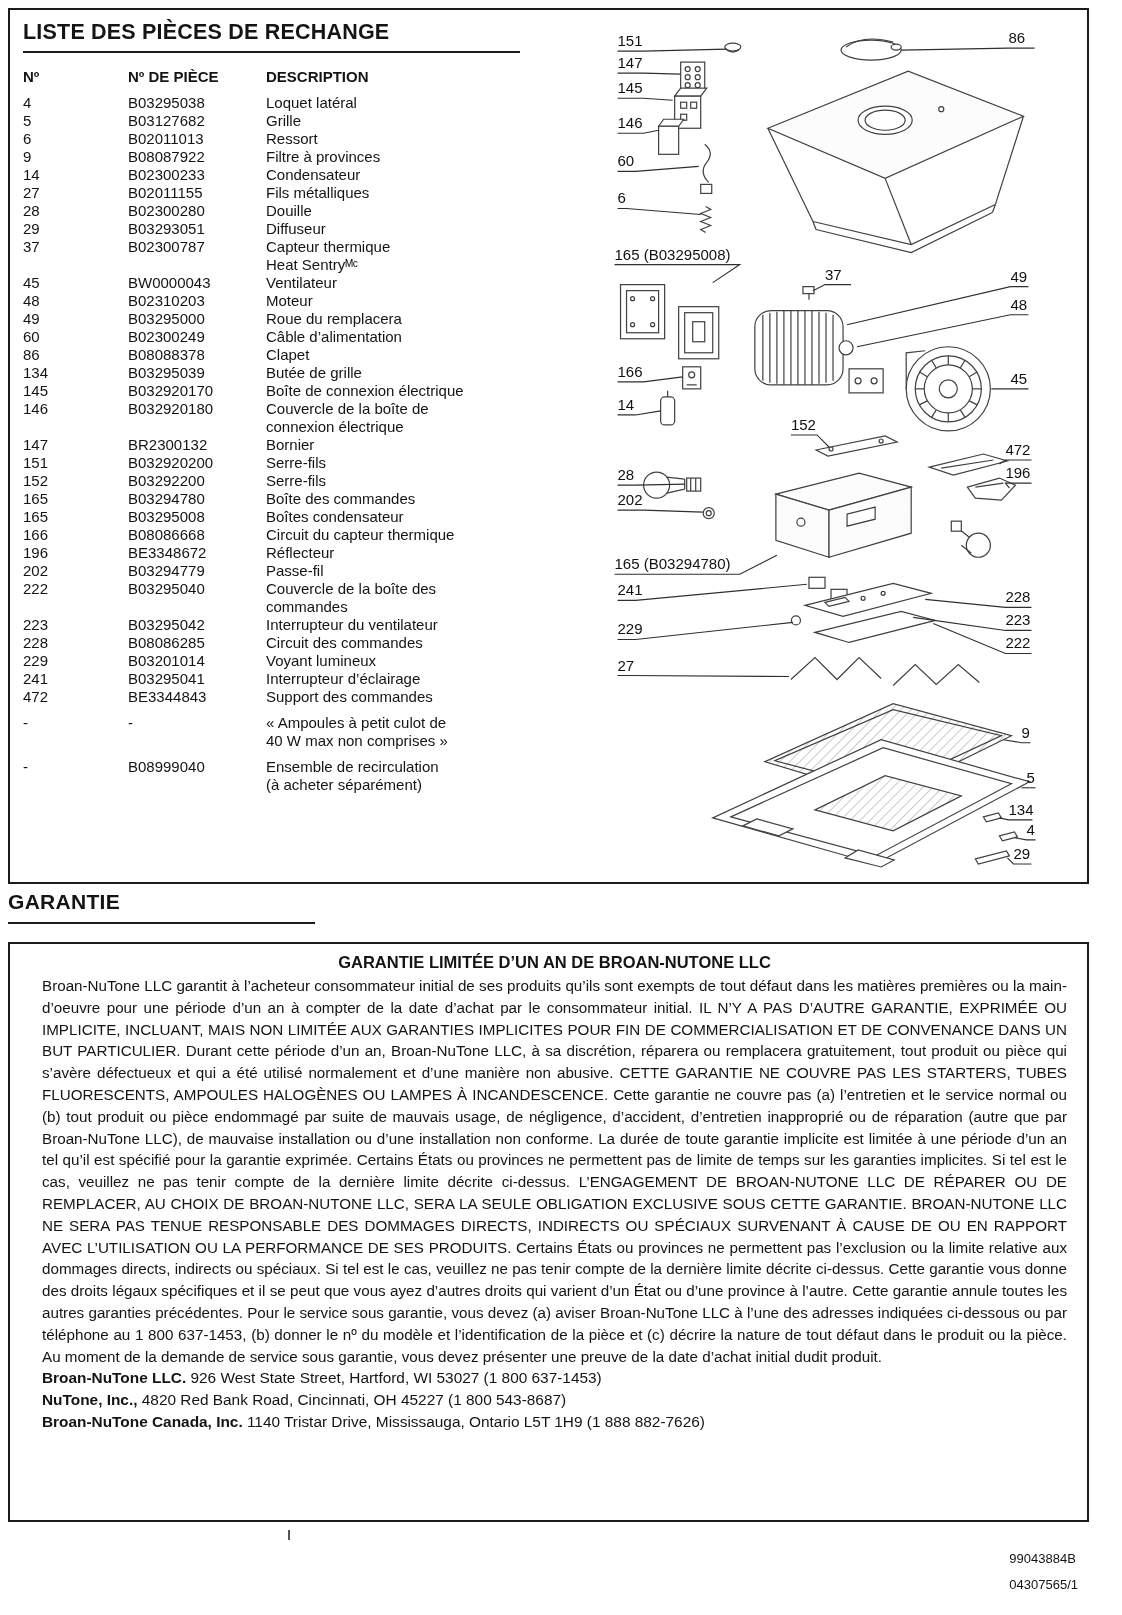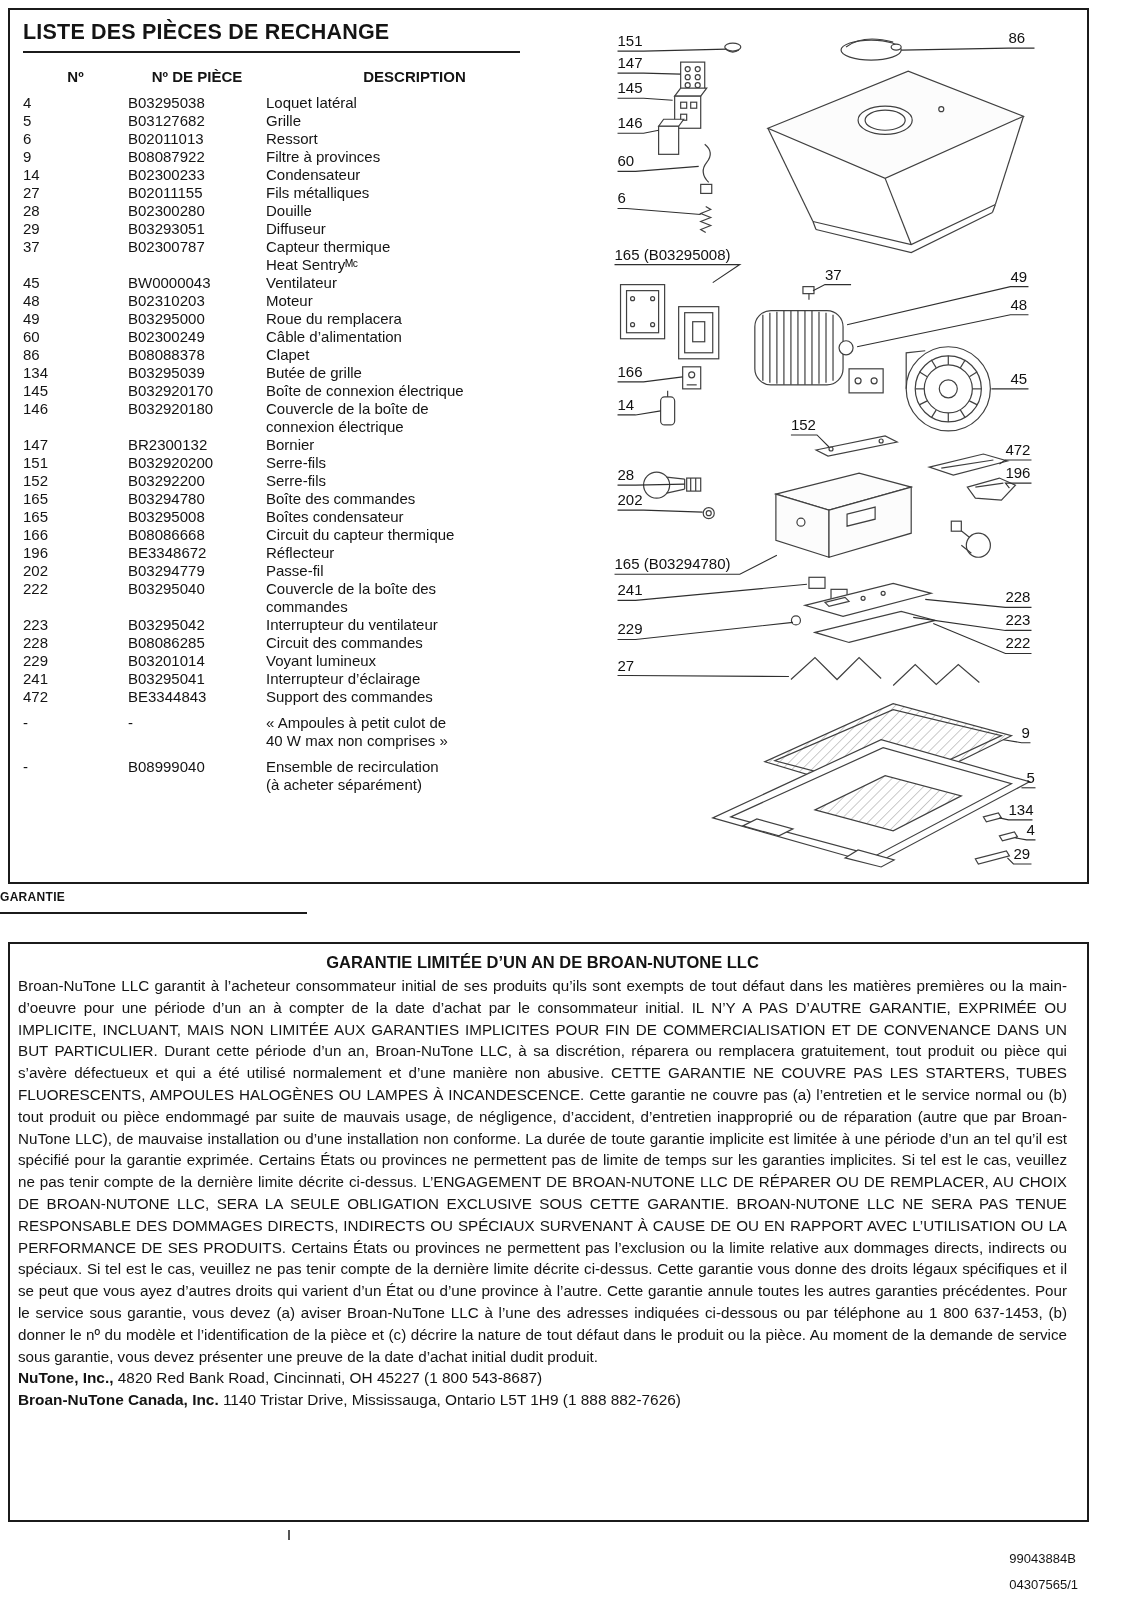--- a/index.html
+++ b/index.html
@@ -4,32 +4,32 @@
 <style>
   * { margin:0; padding:0; box-sizing:border-box; }
   html,body { background:#ffffff; }
   .page { position:relative; width:1122px; height:1615px; background:#fff;
           font-family:"Liberation Sans", sans-serif; color:#141414; overflow:hidden; }
   .top-box { position:absolute; left:8px; top:8px; width:1081px; height:876px; border:2px solid #1b1b1b; }
   .parts { position:absolute; left:13px; top:8px; width:541px; }
   .title { font-size:21.5px; font-weight:700; letter-spacing:0.2px; padding:2px 0 6px 0; }
   .title-rule { width:497px; border-bottom:2.5px solid #1b1b1b; }
   .parts-table { margin-top:15px; border-collapse:collapse; font-size:15px; line-height:18px; table-layout:fixed; width:540px; }
-  .parts-table th { text-align:center; padding:0 0 8px 0; font-weight:700; vertical-align:top; }
+  .parts-table th { text-align:left; padding:0 0 8px 0; font-weight:700; vertical-align:top; }
   .parts-table td { vertical-align:top; white-space:pre-line; }
   .c-no { width:105px; }
   .c-piece { width:138px; }
   .c-desc { width:297px; }
   tr.gap td { padding-top:8px; }
   .diagram { position:absolute; left:552px; top:6px; width:524px; height:862px; }
   .diagram text { font-size:15px; fill:#111; font-family:"Liberation Sans", sans-serif; }
-  .garantie-h { position:absolute; left:0; top:890px; width:307px; font-size:12px; font-weight:700;
+  .garantie-h { position:absolute; left:8px; top:890px; width:307px; font-size:21px; font-weight:700;
                 letter-spacing:0.3px; padding-bottom:8px; border-bottom:2px solid #1b1b1b; }
   .warranty-box { position:absolute; left:8px; top:942px; width:1081px; height:580px; border:2px solid #1b1b1b;
-                  padding:9px 16px 6px 4px; }
+                  padding:9px 16px 6px 28px; }
   .w-title { text-align:center; font-weight:700; font-size:16.5px; margin-bottom:3px; }
   .w-body { font-size:15.2px; line-height:21.8px; text-align:justify; margin:0 4px; }
   .addr { font-size:15.4px; line-height:22px; margin:0 4px; }
   .footer { position:absolute; right:44px; top:1546px; text-align:left; font-size:13px; line-height:26px; }
   .tick { position:absolute; left:288px; top:1530px; width:2px; height:10px; background:#555; }
 </style>
 </head>
 <body>
 
 <div class="page">
@@ -519,20 +519,21 @@
       </g>
     </svg>
   </div>
 
   <div class="garantie-h">GARANTIE</div>
 
   <div class="warranty-box">
     <div class="w-title">GARANTIE LIMITÉE D’UN AN DE BROAN-NUTONE LLC</div>
     <p class="w-body">Broan-NuTone LLC garantit à l’acheteur consommateur initial de ses produits qu’ils sont exempts de tout défaut dans les matières premières ou la main-d’oeuvre pour une période d’un an à compter de la date d’achat par le consommateur initial. IL N’Y A PAS D’AUTRE GARANTIE, EXPRIMÉE OU IMPLICITE, INCLUANT, MAIS NON LIMITÉE AUX GARANTIES IMPLICITES POUR FIN DE COMMERCIALISATION ET DE CONVENANCE DANS UN BUT PARTICULIER. Durant cette période d’un an, Broan-NuTone LLC, à sa discrétion, réparera ou remplacera gratuitement, tout produit ou pièce qui s’avère défectueux et qui a été utilisé normalement et d’une manière non abusive. CETTE GARANTIE NE COUVRE PAS LES STARTERS, TUBES FLUORESCENTS, AMPOULES HALOGÈNES OU LAMPES À INCANDESCENCE. Cette garantie ne couvre pas (a) l’entretien et le service normal ou (b) tout produit ou pièce endommagé par suite de mauvais usage, de négligence, d’accident, d’entretien inapproprié ou de réparation (autre que par Broan-NuTone LLC), de mauvaise installation ou d’une installation non conforme. La durée de toute garantie implicite est limitée à une période d’un an tel qu’il est spécifié pour la garantie exprimée. Certains États ou provinces ne permettent pas de limite de temps sur les garanties implicites. Si tel est le cas, veuillez ne pas tenir compte de la dernière limite décrite ci-dessus. L’ENGAGEMENT DE BROAN-NUTONE LLC DE RÉPARER OU DE REMPLACER, AU CHOIX DE BROAN-NUTONE LLC, SERA LA SEULE OBLIGATION EXCLUSIVE SOUS CETTE GARANTIE. BROAN-NUTONE LLC NE SERA PAS TENUE RESPONSABLE DES DOMMAGES DIRECTS, INDIRECTS OU SPÉCIAUX SURVENANT À CAUSE DE OU EN RAPPORT AVEC L’UTILISATION OU LA PERFORMANCE DE SES PRODUITS. Certains États ou provinces ne permettent pas l’exclusion ou la limite relative aux dommages directs, indirects ou spéciaux. Si tel est le cas, veuillez ne pas tenir compte de la dernière limite décrite ci-dessus. Cette garantie vous donne des droits légaux spécifiques et il se peut que vous ayez d’autres droits qui varient d’un État ou d’une province à l’autre. Cette garantie annule toutes les autres garanties précédentes. Pour le service sous garantie, vous devez (a) aviser Broan-NuTone LLC à l’une des adresses indiquées ci-dessous ou par téléphone au 1 800 637-1453, (b) donner le nº du modèle et l’identification de la pièce et (c) décrire la nature de tout défaut dans le produit ou la pièce. Au moment de la demande de service sous garantie, vous devez présenter une preuve de la date d’achat initial dudit produit.</p>
     <div>
+        <p class="addr"><b>Broan-NuTone LLC.</b> 926 West State Street, Hartford, WI 53027 (1 800 637-1453)</p>
         <p class="addr"><b>NuTone, Inc.,</b> 4820 Red Bank Road, Cincinnati, OH 45227 (1 800 543-8687)</p>
         <p class="addr"><b>Broan-NuTone Canada, Inc.</b> 1140 Tristar Drive, Mississauga, Ontario  L5T 1H9 (1 888 882-7626)</p>
       </div>
   </div>
 
   <div class="tick"></div>
 
   <div class="footer">
     <div>99043884B</div>
     <div>04307565/1</div>

